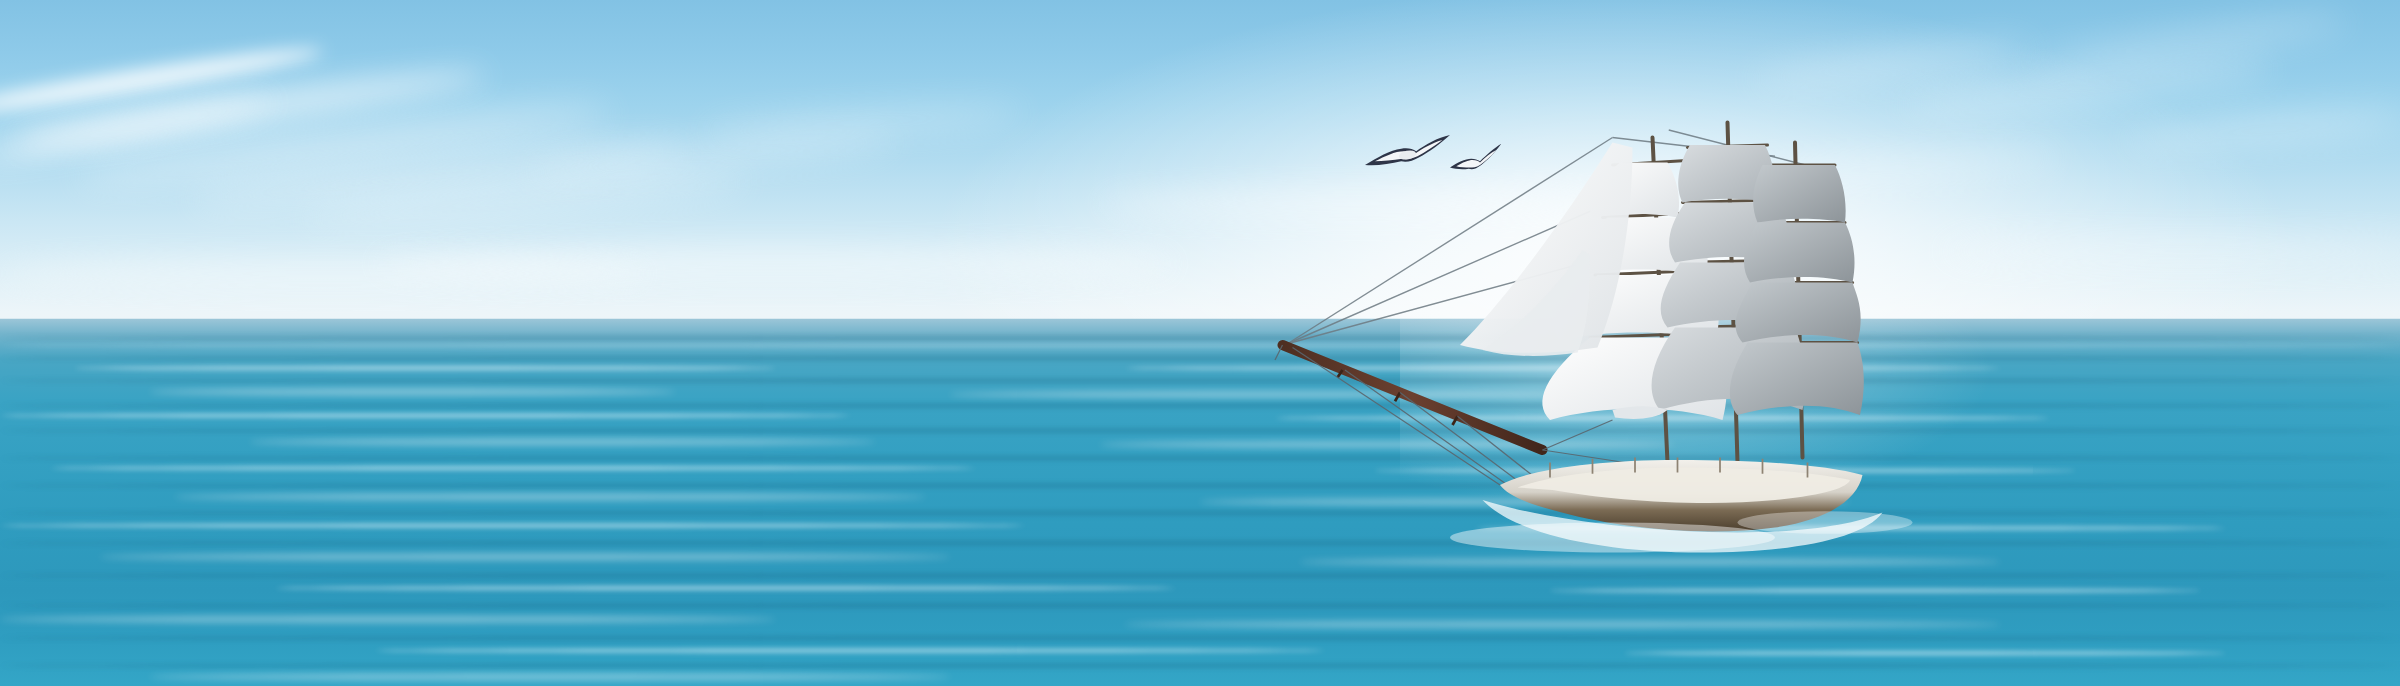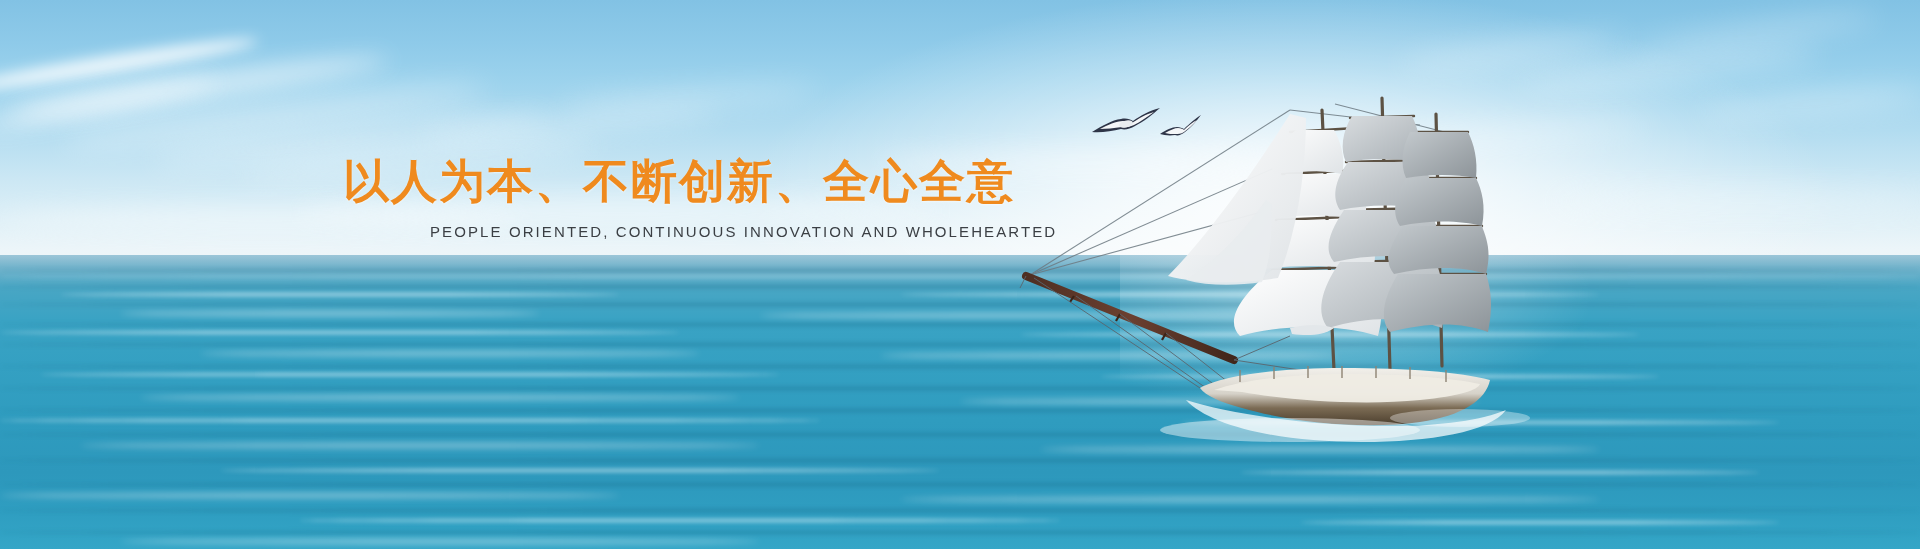--- a/index.html
+++ b/index.html
@@ -280,17 +280,15 @@
 
   <div class="bird" style="left:1158px;top:112px;width:44px;height:30px;">
     <svg viewBox="0 0 44 30" xmlns="http://www.w3.org/2000/svg">
       <path d="M2,22 C8,18 14,15 19,15 C22,15 24,16 26,17 C31,12 38,6 43,3
                C38,10 32,16 27,20 C23,23 20,24 17,23 C11,24 6,23 2,22 Z" fill="#2e3548"></path>
       <path d="M7,21 C12,18 17,16 20,16 C23,16 25,17 26,18 C30,14 35,10 39,8
                C35,13 30,17 26,20 C23,22 20,22 18,22 C14,22 10,22 7,21 Z" fill="#f4f6f8"></path>
     </svg>
   </div>
 
-  <div class="headline">以人为本、不断创新、全心全意</div>
-
-  <div class="subline">PEOPLE ORIENTED, CONTINUOUS INNOVATION AND WHOLEHEARTED</div>
+
 
 </div>
 
 </body></html>

